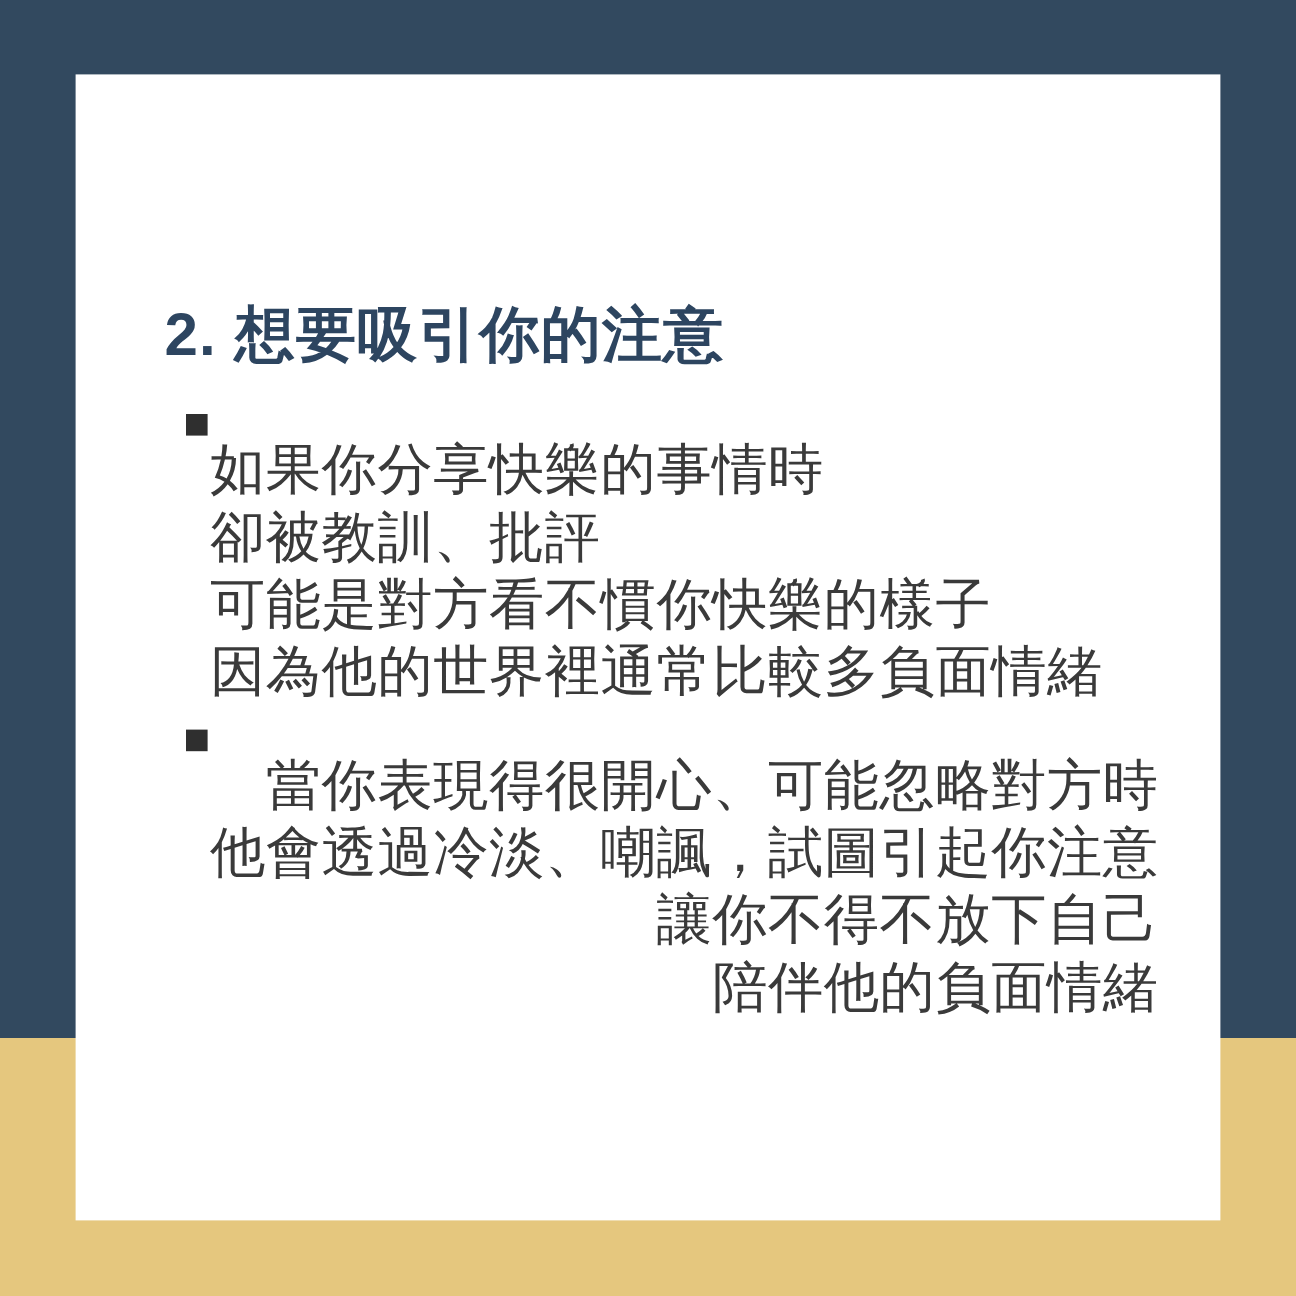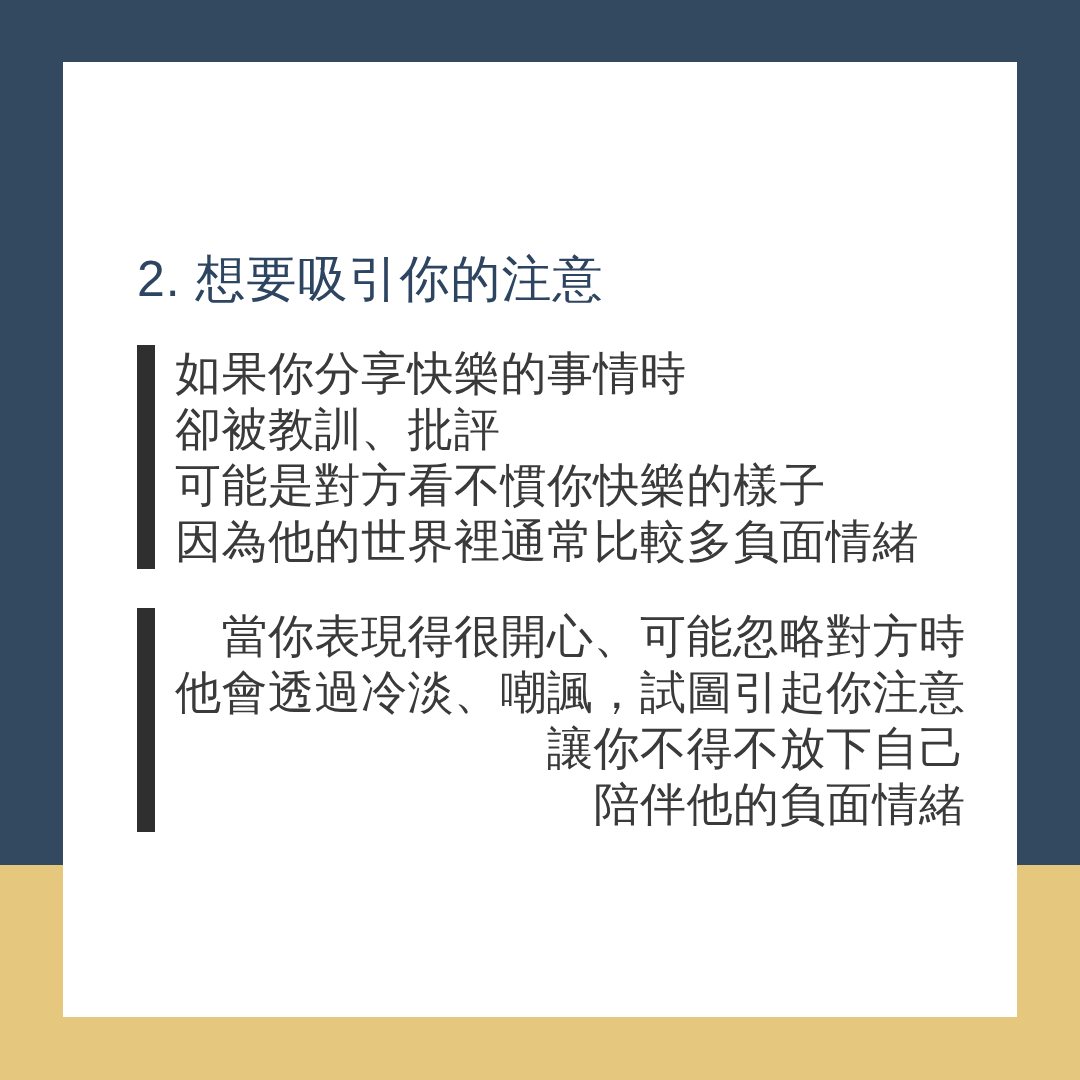--- a/index.html
+++ b/index.html
@@ -33,30 +33,31 @@
     width: 954px;
     height: 955px;
     background: var(--card-white);
   }
   .title {
     position: absolute;
     left: 74px;
     top: 187px;
     font-size: 50px;
     line-height: 60px;
-    font-weight: 400;
+    font-weight: 700;
     letter-spacing: 1px;
     color: var(--title-navy);
     white-space: nowrap;
   }
   .quote {
     position: absolute;
-    left: 74px;
+    left: 92px;
     display: flex;
     align-items: stretch;
+    flex-direction: column;
   }
   .quote-1 { top: 283px; }
   .quote-2 { top: 546px; text-align: right; }
   .quote-bar {
     width: 18px;
     flex: 0 0 18px;
     background: var(--quote-bar-dark);
   }
   .quote-text {
     padding-left: 20px;

